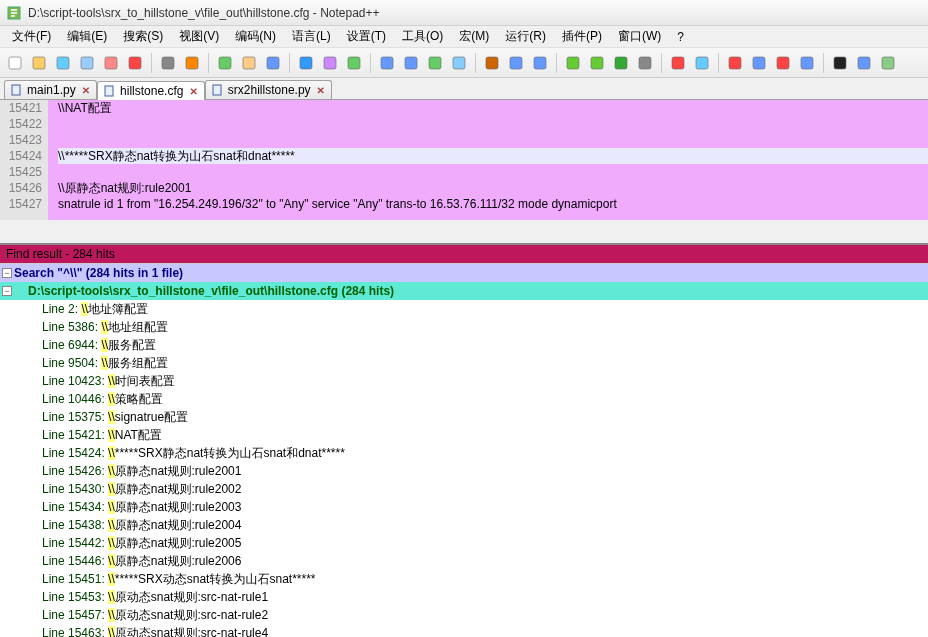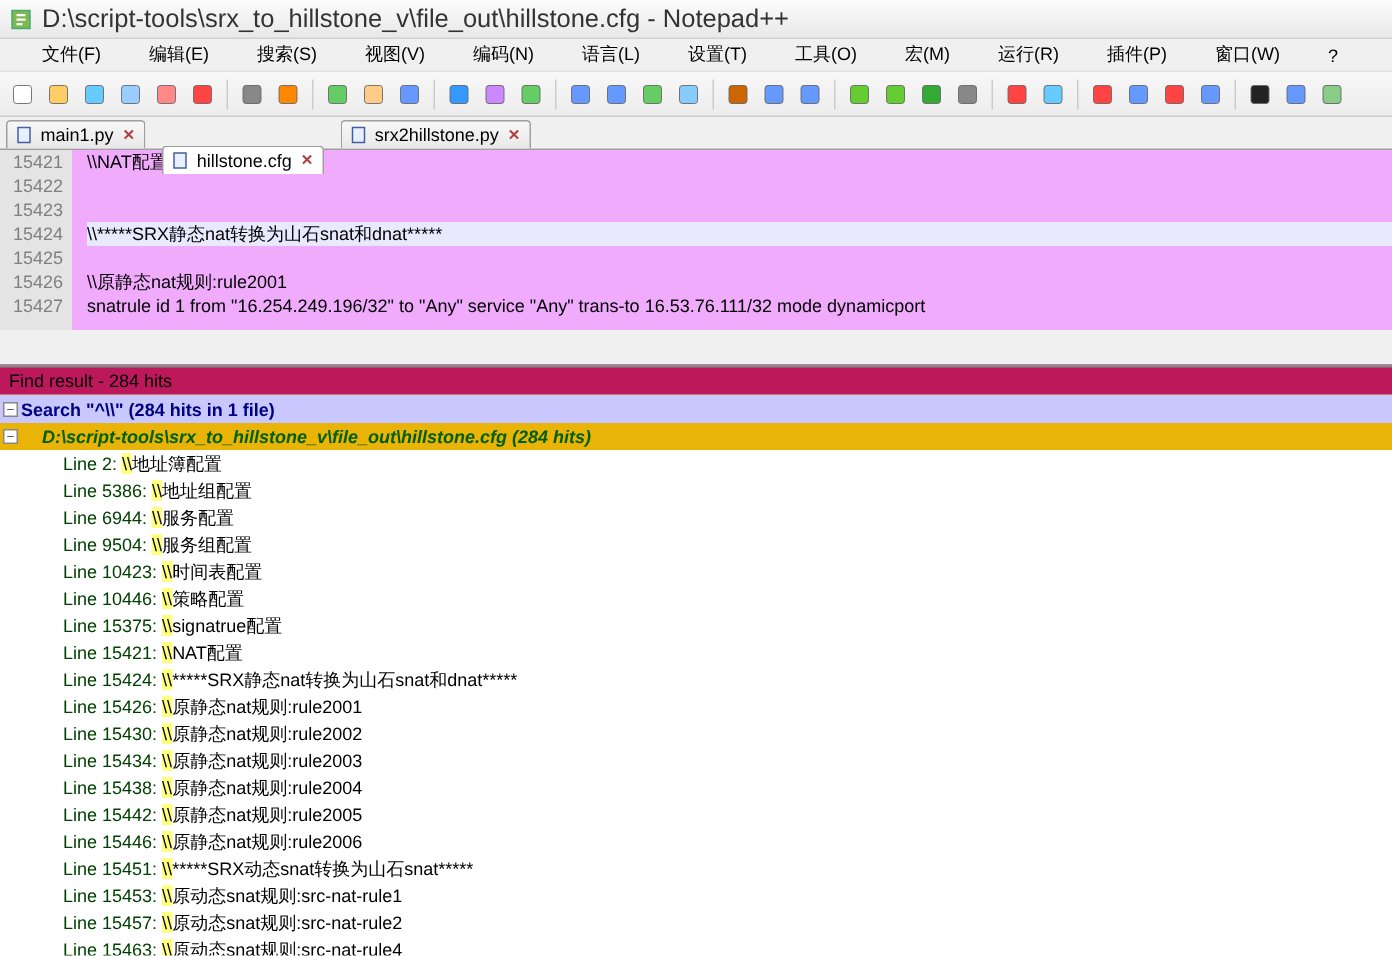--- a/index.html
+++ b/index.html
@@ -1,47 +1,47 @@
 <!DOCTYPE html>
 <html><head>
 <meta charset="utf-8">
 <style>
 * { margin: 0; padding: 0; box-sizing: border-box; font-family: "Microsoft YaHei", "SimSun", Arial, sans-serif; font-size: 12px; }
 body { background: #f0f0f0; width: 928px; height: 637px; overflow: hidden; }
 
 .titlebar { background: linear-gradient(to bottom, #fcfcfc, #e8e8e8); height: 26px; display: flex; align-items: center; padding: 0 6px; border-bottom: 1px solid #d0d0d0; }
 .titlebar .icon { width: 16px; height: 16px; display: inline-block; margin-right: 6px; }
-.titlebar .title { font-size: 17px; color: #333; }
+.titlebar .title { font-size: 12px; color: #333; }
 
 .menubar { background: #f0f0f0; height: 22px; display: flex; align-items: center; padding: 0 4px; border-bottom: 1px solid #e0e0e0; }
-.menubar .menuitem { padding: 2px 8px; cursor: pointer; margin-left: 16px; }
+.menubar .menuitem { padding: 2px 8px; cursor: pointer; }
 
 .toolbar { background: linear-gradient(to bottom, #f8f8f8, #ececec); height: 30px; display: flex; align-items: center; padding: 0 4px; border-bottom: 1px solid #ccc; gap: 2px; }
 .tbtn { width: 22px; height: 22px; border: 1px solid transparent; display: flex; align-items: center; justify-content: center; cursor: pointer; border-radius: 2px; }
 .tbtn svg { width: 16px; height: 16px; }
 .tsep { width: 1px; height: 20px; background: #ccc; margin: 0 3px; }
 
 .tabbar { background: #f0f0f0; height: 22px; display: flex; align-items: flex-end; padding-left: 4px; border-bottom: 1px solid #a0a0a0; }
-.tab { display: flex; align-items: center; padding: 2px 6px; background: linear-gradient(to bottom, #f8f8f8, #e8e8e8); border: 1px solid #a0a0a0; border-bottom: none; margin-right: 11px; border-radius: 3px 3px 0 0; cursor: pointer; font-size: 11px; }
-.tab.active { background: #fff; position: relative; top: 17px; }
+.tab { display: flex; align-items: center; padding: 2px 6px; background: linear-gradient(to bottom, #f8f8f8, #e8e8e8); border: 1px solid #a0a0a0; border-bottom: none; margin-right: 0; border-radius: 3px 3px 0 0; cursor: pointer; font-size: 11px; }
+.tab.active { background: #fff; position: relative; top: 1px; }
 .tab .doticon { width: 12px; height: 12px; margin-right: 4px; display: inline-flex; align-items: center; justify-content: center; }
 .tab .closex { margin-left: 6px; color: #b04040; font-weight: bold; cursor: pointer; font-size: 10px; }
 
 .editor { background: #f0abfc; height: 120px; display: flex; font-family: Consolas, "Courier New", monospace; font-size: 13px; overflow: hidden; }
 .gutter { background: #e4e4e4; width: 48px; text-align: right; padding-right: 6px; color: #808080; line-height: 16px; }
 .gutter div { height: 16px; }
 .code { flex: 1; line-height: 16px; padding-left: 10px; }
 .code .ln { height: 16px; white-space: pre; }
 .code .hl { background: #e8e8ff; }
 
 .findhdr { background: #be185d; border-top: 2px solid #888; border-bottom: 1px solid #ccc; padding: 2px 6px; font-size: 12px; margin-top: 23px; }
 
 .findarea { background: #fff; font-family: Consolas, "Courier New", monospace; font-size: 13px; line-height: 18px; position: relative; height: 400px; overflow: hidden; }
 .findarea .search-line { background: #c8c8ff; color: #000080; font-weight: bold; padding: 0 2px 0 14px; }
-.findarea .file-line { background: #eab308; color: #006000; font-weight: bold; padding: 0 2px 0 28px; font-style: italic; }
+.findarea .file-line { background: #5eead4; color: #006000; font-weight: bold; padding: 0 2px 0 28px; }
 .foldbox { position: absolute; left: 2px; width: 10px; height: 10px; border: 1px solid #888; background: #fff; font-size: 9px; line-height: 8px; text-align: center; cursor: pointer; color: #555; }
 .hit { padding-left: 42px; }
 .hit .y1 { background: #ffff80; }
 .hit .linelbl { color: #004000; }
 </style>
 </head>
 <body>
 
 <div class="titlebar">
   <span class="icon">

